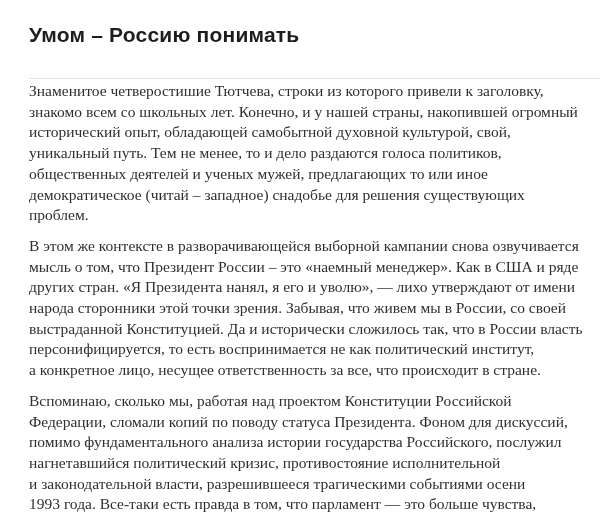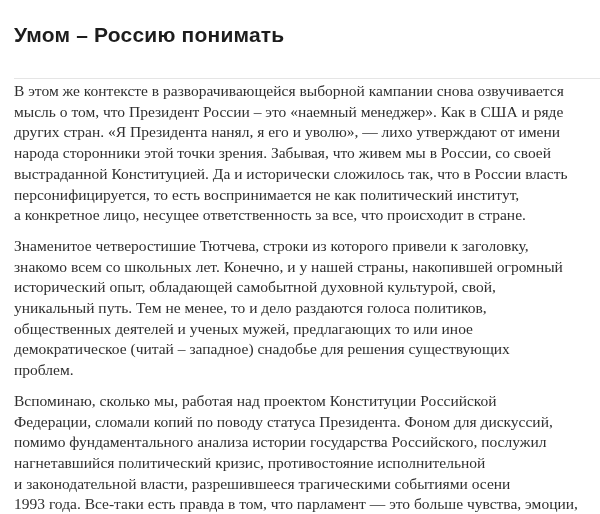--- a/index.html
+++ b/index.html
@@ -10,21 +10,21 @@
   body {
     width: 600px;
     height: 514px;
     overflow: hidden;
   }
   .page {
     box-sizing: border-box;
     width: 600px;
     height: 514px;
     background: #ffffff;
-    padding: 22px 10px 0 14px;
+    padding: 22px 10px 0 29px;
   }
   .article-title {
     margin: 0 0 30px 0;
     font-family: "Liberation Sans", sans-serif;
     font-weight: 700;
     font-size: 21px;
     line-height: 26px;
     letter-spacing: 0.2px;
     color: #1d1d1d;
   }
@@ -44,35 +44,35 @@
   }
 </style>
 </head>
 <body>
 
 <div class="page">
   <h1 class="article-title">Умом – Россию понимать</h1>
 
   <hr class="divider">
 
+  <p class="paragraph">Знаменитое четверостишие Тютчева, строки из которого привели к заголовку,
+знакомо всем со школьных лет. Конечно, и у нашей страны, накопившей огромный
+исторический опыт, обладающей самобытной духовной культурой, свой,
+уникальный путь. Тем не менее, то и дело раздаются голоса политиков,
+общественных деятелей и ученых мужей, предлагающих то или иное
+демократическое (читай – западное) снадобье для решения существующих
+проблем.</p>
+
   <p class="paragraph">В этом же контексте в разворачивающейся выборной кампании снова озвучивается
 мысль о том, что Президент России – это «наемный менеджер». Как в США и ряде
 других стран. «Я Президента нанял, я его и уволю», — лихо утверждают от имени
 народа сторонники этой точки зрения. Забывая, что живем мы в России, со своей
 выстраданной Конституцией. Да и исторически сложилось так, что в России власть
 персонифицируется, то есть воспринимается не как политический институт,
 а конкретное лицо, несущее ответственность за все, что происходит в стране.</p>
-
-  <p class="paragraph">Знаменитое четверостишие Тютчева, строки из которого привели к заголовку,
-знакомо всем со школьных лет. Конечно, и у нашей страны, накопившей огромный
-исторический опыт, обладающей самобытной духовной культурой, свой,
-уникальный путь. Тем не менее, то и дело раздаются голоса политиков,
-общественных деятелей и ученых мужей, предлагающих то или иное
-демократическое (читай – западное) снадобье для решения существующих
-проблем.</p>
 
   <p class="paragraph">Вспоминаю, сколько мы, работая над проектом Конституции Российской
 Федерации, сломали копий по поводу статуса Президента. Фоном для дискуссий,
 помимо фундаментального анализа истории государства Российского, послужил
 нагнетавшийся политический кризис, противостояние исполнительной
 и законодательной власти, разрешившееся трагическими событиями осени
 1993 года. Все-таки есть правда в том, что парламент — это больше чувства, эмоции,</p>
 </div>
 
 </body></html>

